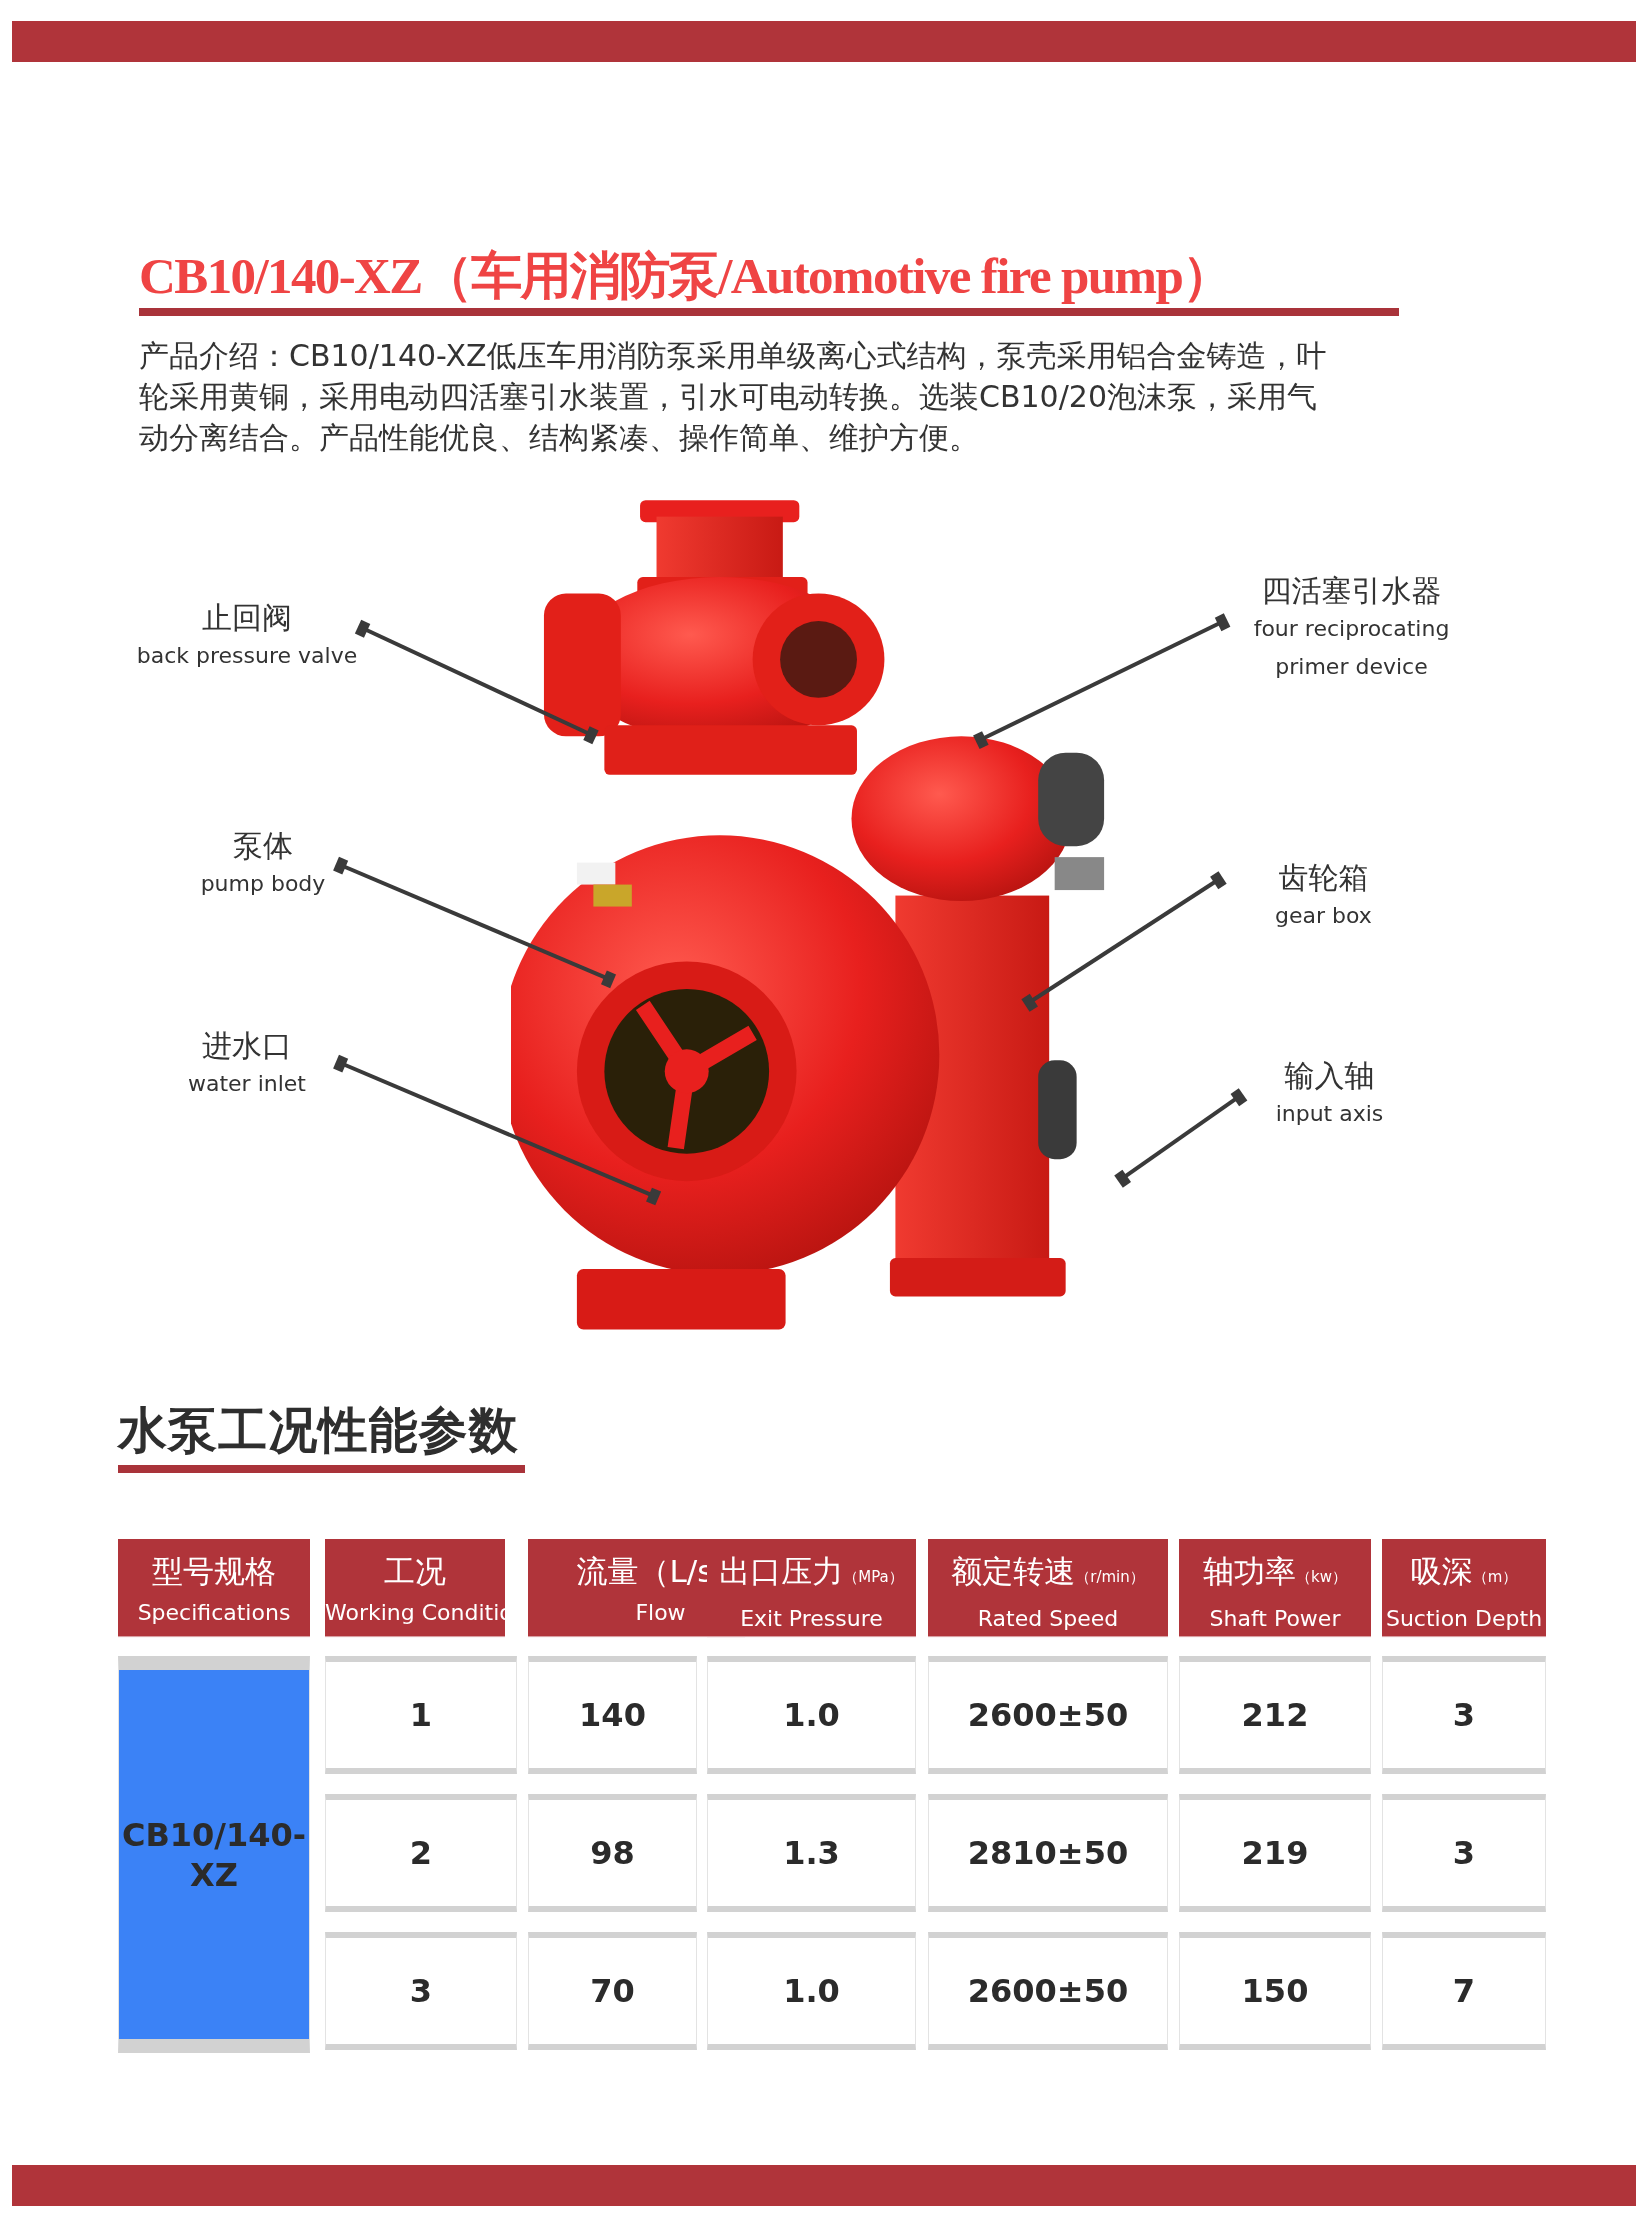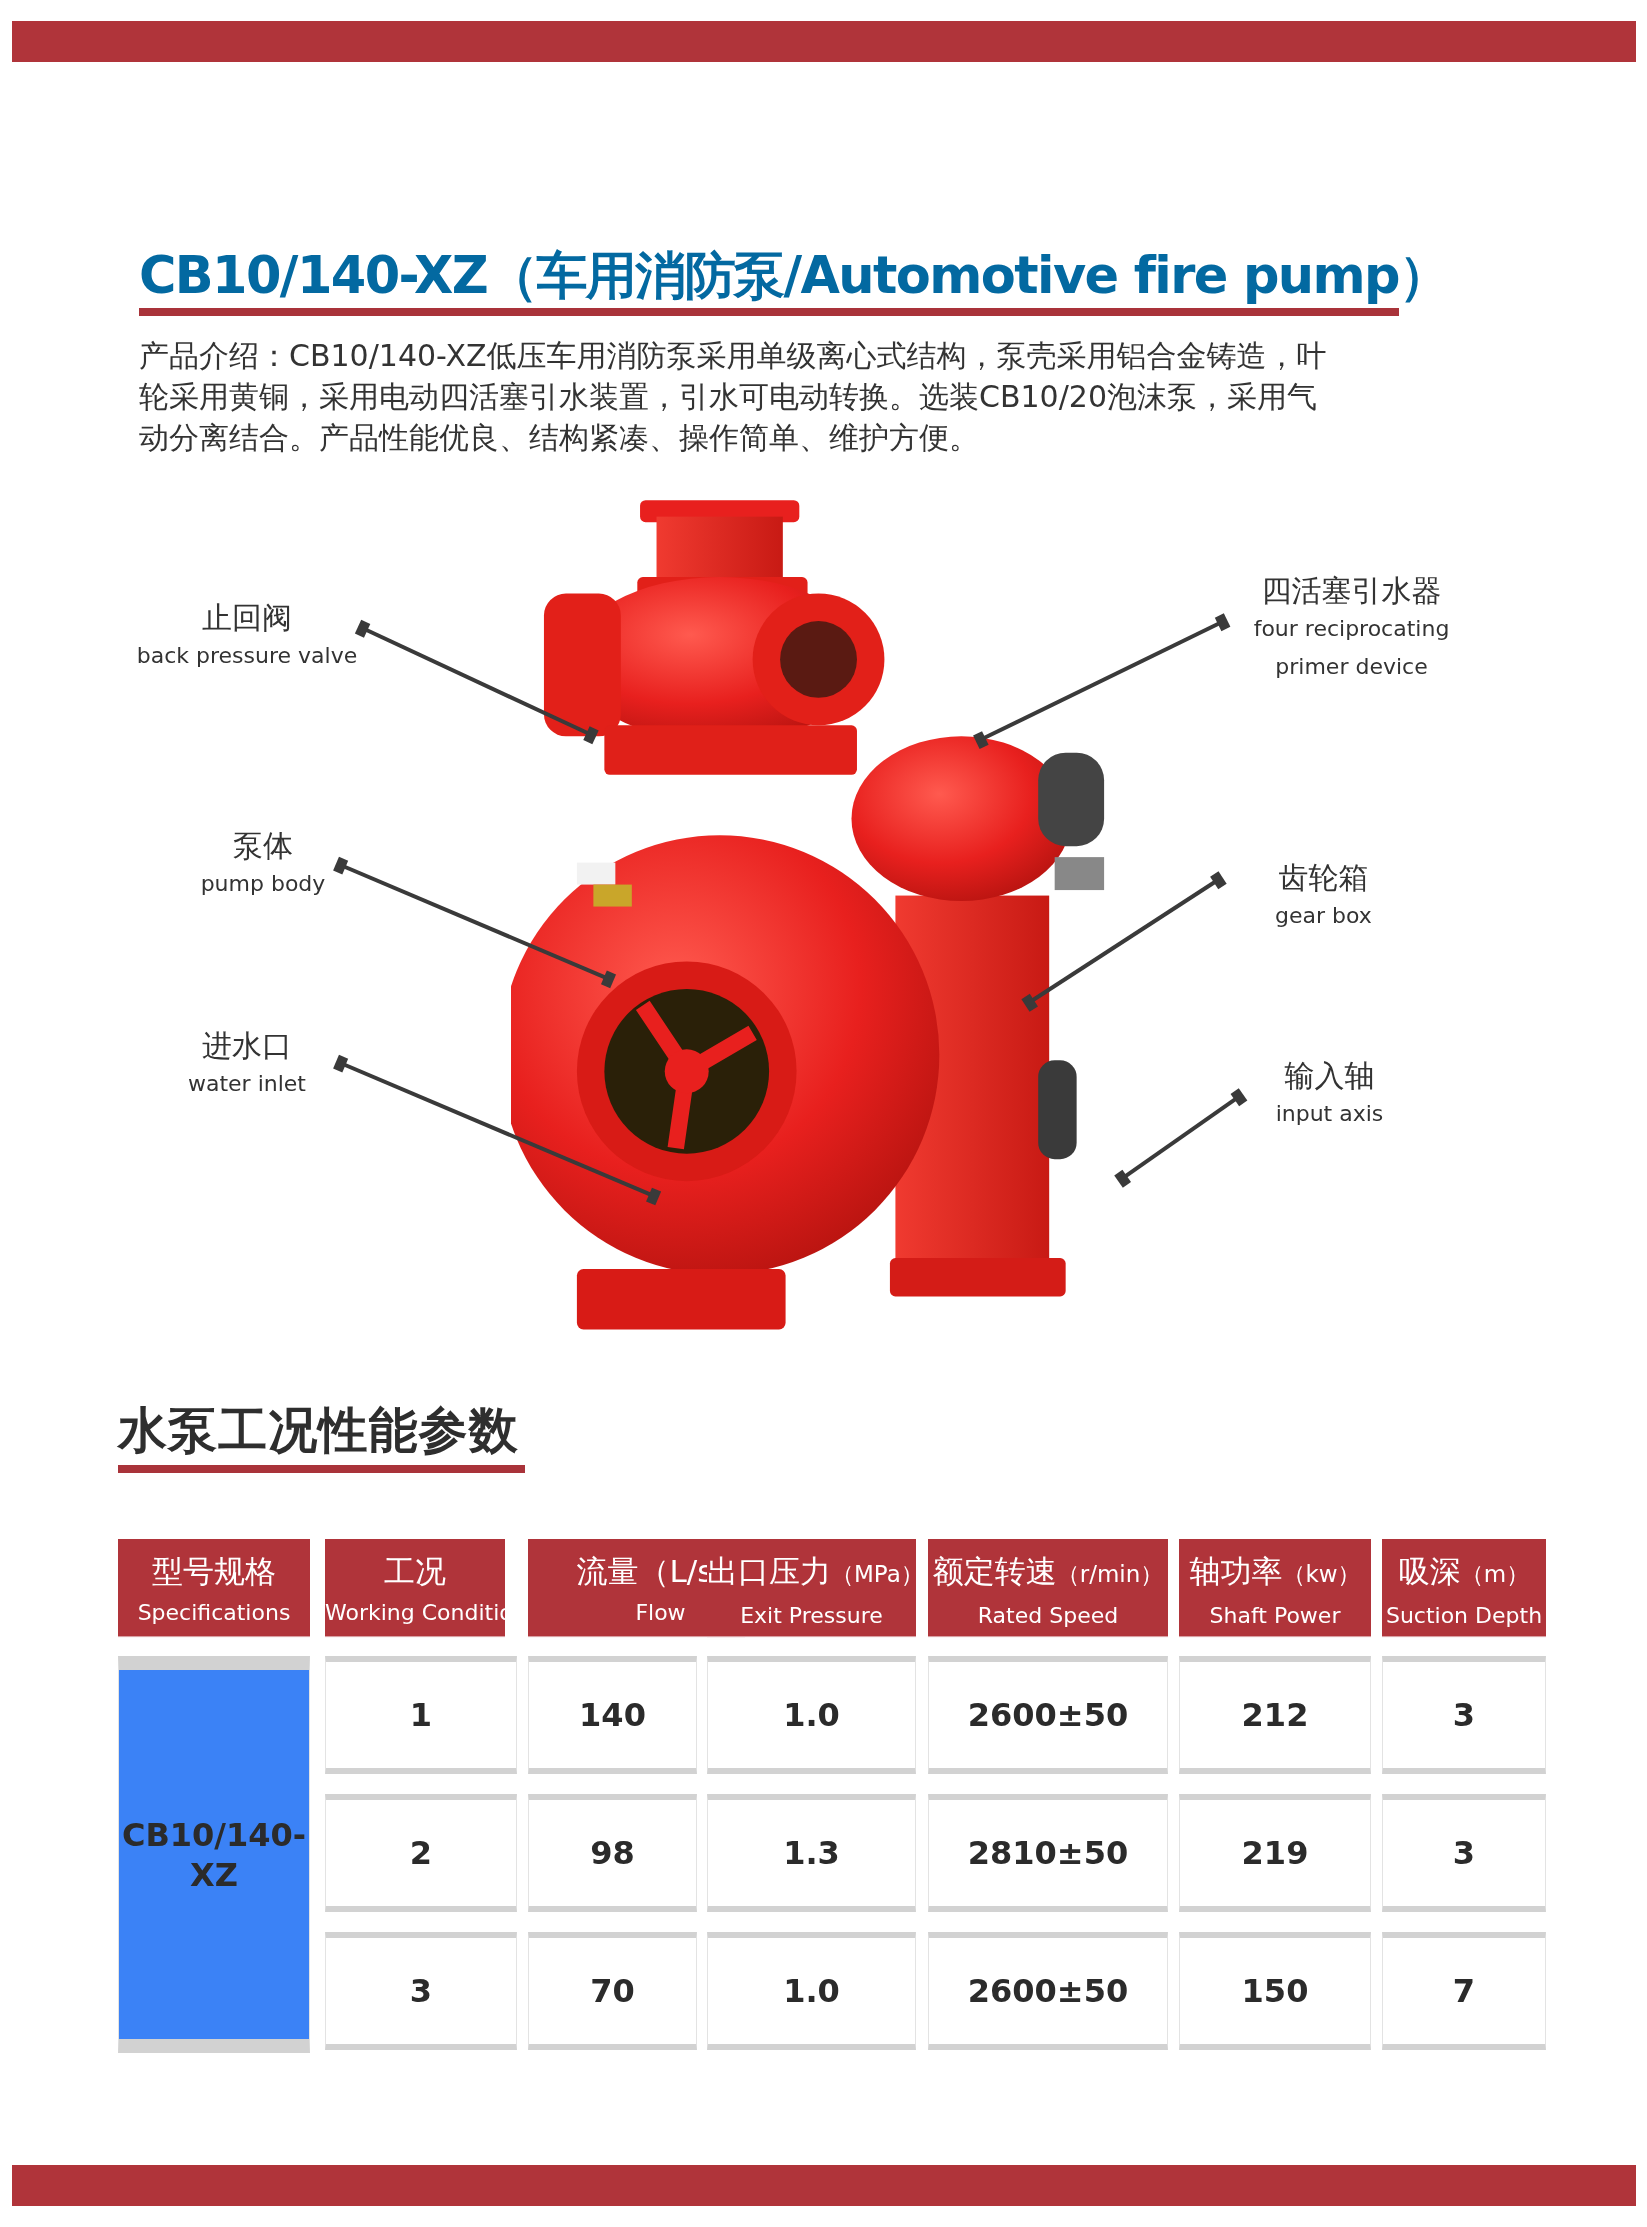--- a/index.html
+++ b/index.html
@@ -1,36 +1,36 @@
 <!DOCTYPE html>
 <html style="font-size:8.8px"><head>
 <meta charset="utf-8">
 <style>
   html,body{margin:0;padding:0;background:#ffffff;}
   body{width:1648px;height:2227px;position:relative;overflow:hidden;font-family:"DejaVu Sans","Liberation Sans",sans-serif;color:#333333;}
   .bar{position:absolute;left:11.5px;width:1624px;height:41px;background:#b0343a;}
   .bar.top{top:21px;}
   .bar.bottom{top:2165px;}
-  .title{position:absolute;left:139px;top:242px;font-size:51px;font-weight:bold;letter-spacing:-1.6px;color:#0369a1;white-space:nowrap;}
+  .title{position:absolute;left:139px;top:242px;font-size:51px;font-weight:bold;letter-spacing:-1.6px;color:#ef4444;white-space:nowrap;font-family:Liberation Serif, serif;}
   .title-rule{position:absolute;left:139px;top:308px;width:1260px;height:7.7px;background:#a9333a;}
   .desc{position:absolute;left:139px;top:335px;width:1274px;font-size:30px;line-height:41px;color:#333;}
   .desc div{white-space:nowrap;}
   .pump{position:absolute;left:511px;top:478px;width:659px;height:923px;}
   .label{position:absolute;text-align:center;color:#333;}
   .label .cn{font-size:30px;line-height:38px;}
   .label .en{font-size:22px;line-height:38px;}
   .leader{position:absolute;height:4.4px;background:#3a3a3a;transform-origin:0 50%;}
   .leader::before,.leader::after{content:"";position:absolute;top:-5.5px;width:10px;height:15.4px;background:#3a3a3a;}
   .leader::before{left:-2.2px;}
   .leader::after{right:-2.2px;}
   .sec-title{position:absolute;left:118px;top:1398px;font-size:49px;font-weight:bold;color:#2e2e2e;white-space:nowrap;letter-spacing:1.1px;}
   .sec-rule{position:absolute;left:118px;top:1465px;width:407px;height:7.7px;background:#a9333a;}
   .th{position:absolute;top:1539px;height:97px;background:#b0343a;color:#ffffff;text-align:center;box-shadow:0 1.1px 0 #d9a0a3;}
   .th .cn{font-size:31px;line-height:31px;margin-top:16.5px;white-space:nowrap;}
-  .th .cn small{font-size:23px;}
+  .th .cn small{font-size:15px;}
   .th .en{font-size:22px;line-height:22px;margin-top:15.4px;white-space:nowrap;}
   .td{position:absolute;height:118px;background:#ffffff;border:1.6px solid #e3e3e3;border-top:6.6px solid #d2d2d2;border-bottom:6.6px solid #d2d2d2;box-sizing:border-box;display:flex;align-items:center;justify-content:center;font-size:32px;font-weight:bold;color:#2b2b2b;}
   .spec-cell{position:absolute;left:118px;top:1656px;width:192px;height:397px;background:#3b82f6;border:1.6px solid #e3e3e3;border-top:14.3px solid #d2d2d2;border-bottom:14.3px solid #d2d2d2;box-sizing:border-box;display:flex;align-items:center;justify-content:center;text-align:center;font-size:32px;font-weight:bold;color:#2b2b2b;line-height:40px;}
 </style>
 </head>
 <body>
 
 <div class="bar top"></div>
 
 <div class="title">CB10/140-XZ（车用消防泵/Automotive fire pump）</div>

